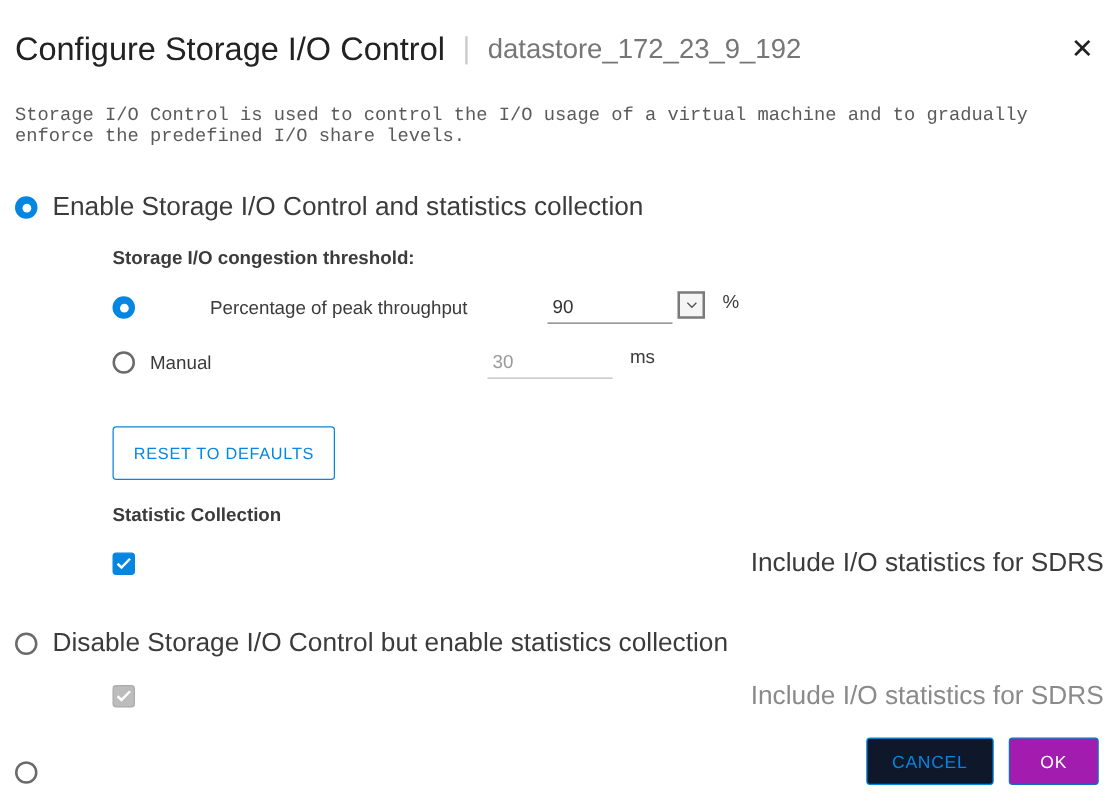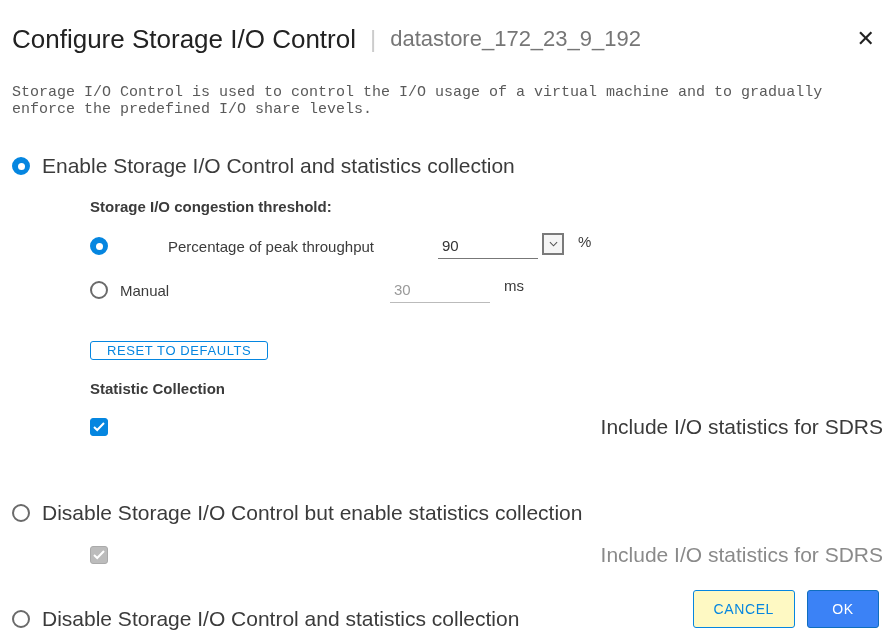--- a/index.html
+++ b/index.html
@@ -171,21 +171,21 @@
       font-size: 15px;
     }
 
     .reset-btn {
       display: inline-block;
       border: 1px solid #0586e0;
       color: #0586e0;
       font-size: 13px;
       font-weight: 500;
       letter-spacing: 0.6px;
-      padding: 1px 16px;
+      padding: 13px 16px;
       border-radius: 3px;
       cursor: pointer;
       margin-top: 20px;
       background: #fff;
     }
 
     .checkbox-row {
       display: flex;
       align-items: center;
       margin-top: 14px;
@@ -209,21 +209,21 @@
       color: #fff;
     }
 
     .checkbox-disabled {
       background: #bcbcbc;
       border: 1px solid #aaa;
       color: #fff;
     }
 
     .section-gap {
-      margin-top: 62px;
+      margin-top: 40px;
     }
 
     .section-gap-sm {
       margin-top: 40px;
     }
 
     .footer {
       position: absolute;
       right: 16px;
       bottom: 16px;
@@ -238,27 +238,27 @@
       padding: 10px 20px;
       border-radius: 3px;
       cursor: pointer;
       min-width: 72px;
       text-align: center;
     }
 
     .btn-cancel {
       border: 1px solid #0586e0;
       color: #0586e0;
-      background: #fef9c3;
+      background: #0f172a;
     }
 
     .btn-ok {
       border: 1px solid #0f6ebe;
       color: #fff;
-      background: #3b82f6;
+      background: #a21caf;
     }
   </style>
 </head>
 <body>
 
 <div class="header">
   <span class="header-title">Configure Storage I/O Control</span>
   <span class="header-divider">|</span>
   <span class="header-subtitle">datastore_172_23_9_192</span>
   <span class="close-btn">✕</span>
@@ -329,19 +329,18 @@
       <svg width="12" height="10" viewBox="0 0 12 10">
           <path d="M1 5 L4.2 8 L11 1" stroke="#fff" stroke-width="2" fill="none"></path>
         </svg>
     </span>
     <span class="radio-label disabled">Include I/O statistics for SDRS</span>
   </div>
 </div>
 
 <div class="radio-row section-gap-sm">
   <span class="radio-outer radio-unselected"></span>
-  <span class="radio-label">Disable Storage I/O Control and statistics collection</span>
 </div>
 
 <div class="footer">
   <div class="btn btn-cancel">CANCEL</div>
   <div class="btn btn-ok">OK</div>
 </div>
 
 </body></html>

